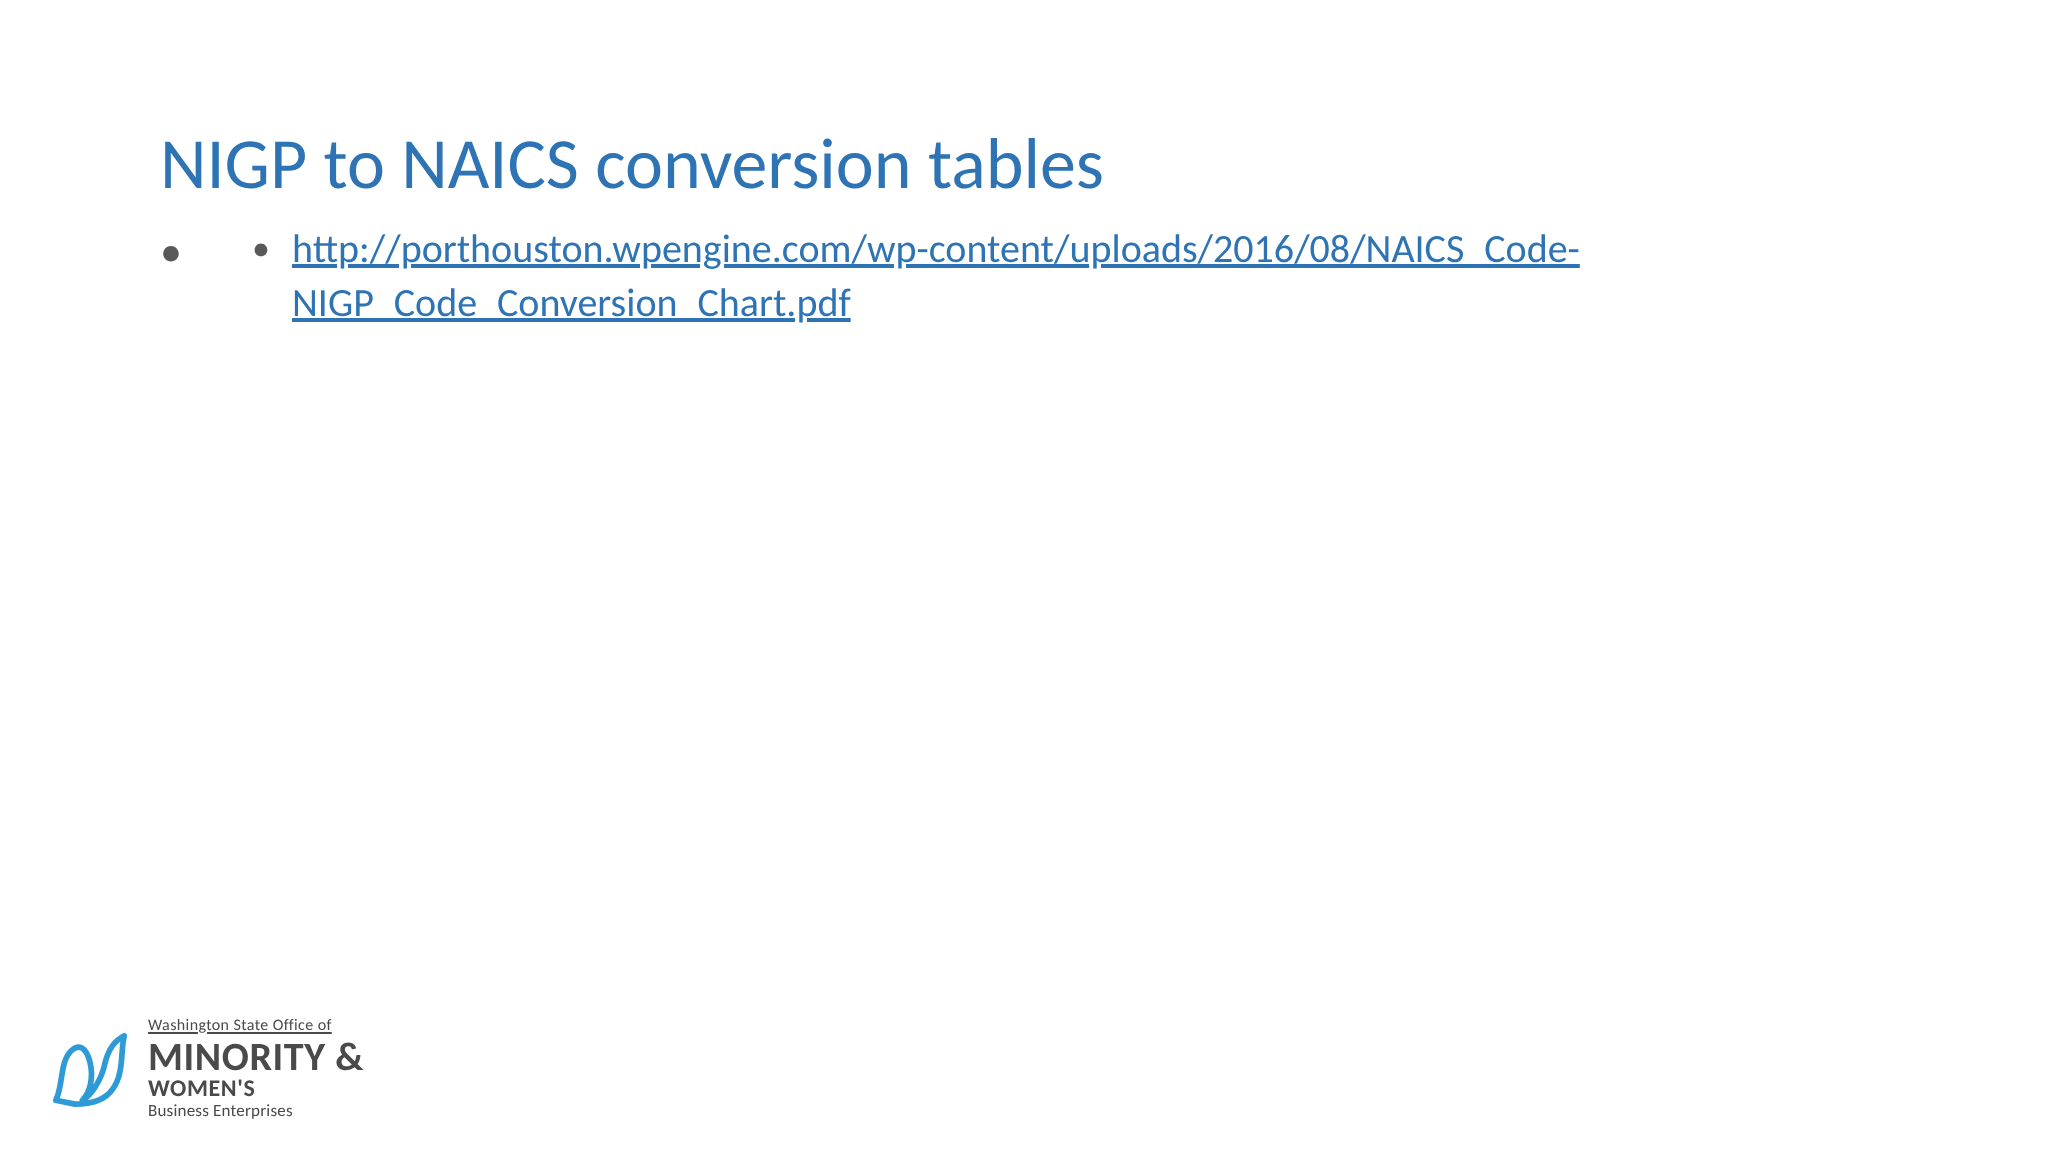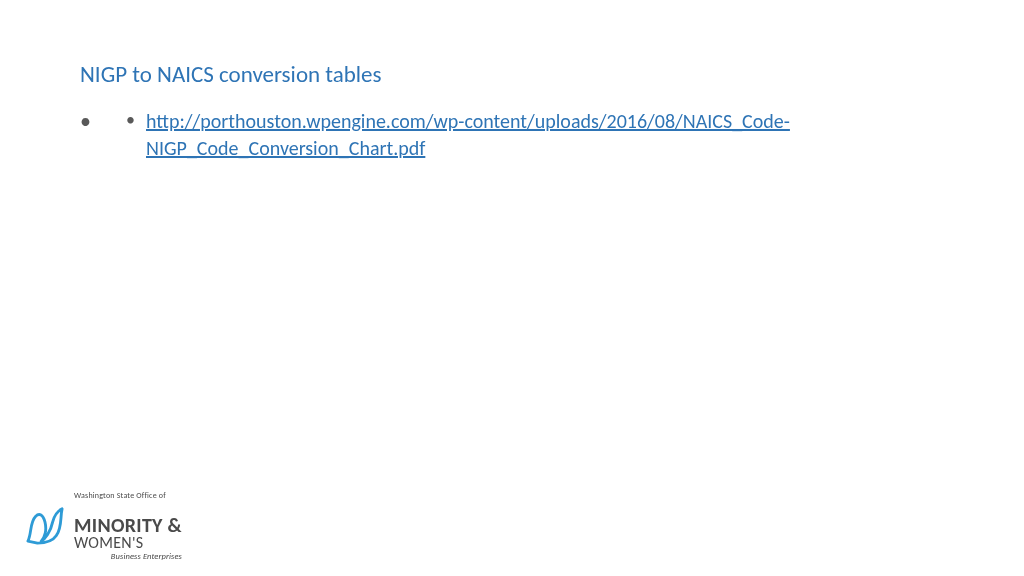--- a/index.html
+++ b/index.html
@@ -15,21 +15,21 @@
       position: relative;
       overflow: hidden;
     }
     .slide {
       width: 100%;
       height: 100%;
       padding: 60px 80px 20px 80px;
       position: relative;
     }
     .title {
-      font-size: 23px;
+      font-size: 36px;
       color: #2E74B5;
       font-weight: 400;
       font-family: 'Calibri Light', Calibri, sans-serif;
     }
     ul.main-list {
       list-style: none;
       padding-left: 0;
     }
     ul.main-list > li {
       position: relative;
@@ -42,21 +42,21 @@
     ul.main-list > li::before {
       content: "•";
       position: absolute;
       left: 0;
       top: 0;
       color: #595959;
     }
     ul.sub-list {
       list-style: none;
       padding-left: 24px;
-      margin-top: 20px;
+      margin-top: 8px;
     }
     ul.sub-list > li {
       position: relative;
       padding-left: 20px;
       font-size: 20px;
       line-height: 1.35;
     }
     ul.sub-list > li::before {
       content: "•";
       position: absolute;
@@ -90,38 +90,37 @@
     }
     .logo-text {
       display: flex;
       flex-direction: column;
       line-height: 1;
       color: #4a4a4a;
     }
     .logo-line1 {
       font-size: 8px;
       letter-spacing: 0.2px;
-      margin-bottom: 16px;
+      margin-bottom: 2px;
+      text-decoration: underline;
     }
     .logo-line2 {
       font-size: 20px;
       font-weight: 800;
       letter-spacing: 0.3px;
     }
     .logo-line3 {
-      font-size: 16px;
-      font-weight: 400;
+      font-size: 12px;
+      font-weight: 700;
       letter-spacing: 0.3px;
     }
     .logo-line4 {
       font-size: 8.5px;
-      font-style: italic;
       letter-spacing: 0.1px;
       margin-top: 1px;
-      text-align: right;
     }
   </style>
 </head>
 <body>
 
 <div class="slide">
   <h1 class="title">NIGP to NAICS conversion tables</h1>
 
   <ul class="main-list">
     <li>

